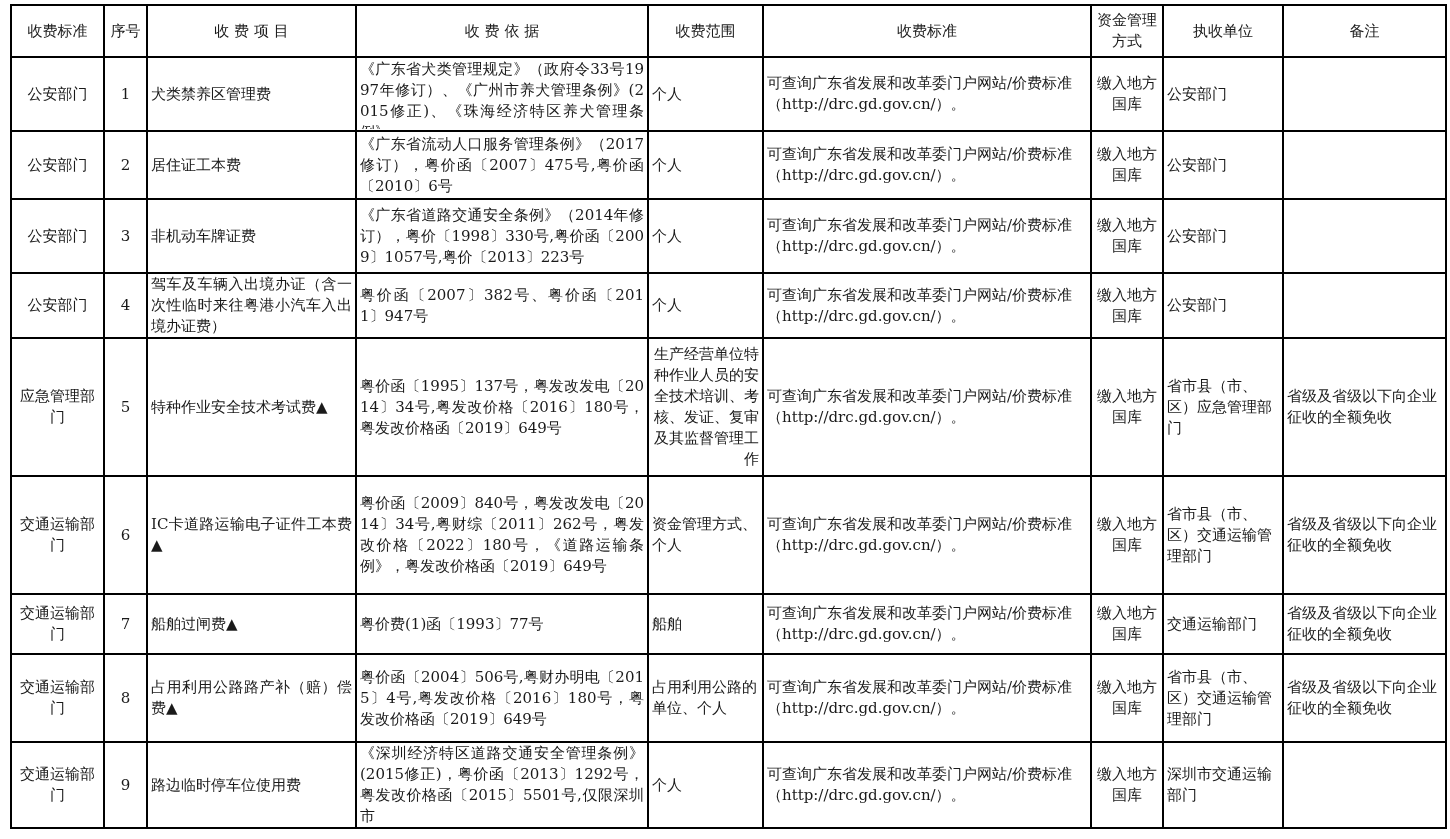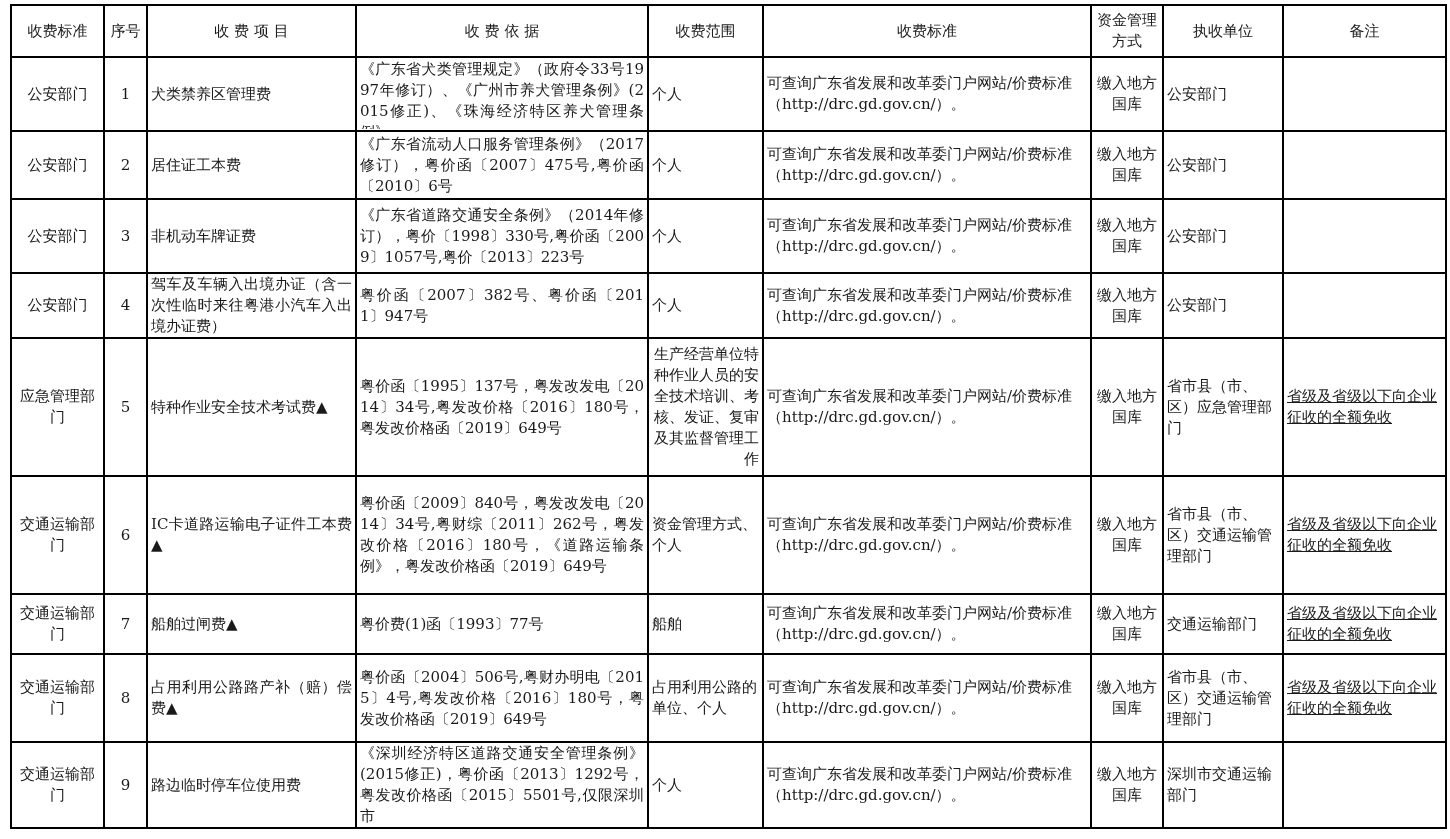--- a/index.html
+++ b/index.html
@@ -9,21 +9,21 @@
   th { text-align: center; height: 50px; font-family: "DejaVu Sans", "Liberation Sans", sans-serif; font-size: 15px; }
   td.dept { text-align: center; font-family: "DejaVu Sans", "Liberation Sans", sans-serif; font-weight: bold; }
   td.num { text-align: center; }
   td.item { text-align: justify; border-radius: 7px; }
   td.basis { text-align: justify; word-break: break-all; }
   td.basis .clip { max-height: 84px; overflow: hidden; display: block; }
   td.scope { text-align: left; }
   td.std { text-align: left; }
   td.mgmt { text-align: center; }
   td.unit { text-align: left; }
-  td.note { text-align: left; text-decoration: underline; }
+  td.note { text-align: left; }
 </style>
 </head>
 <body>
 
 <table class="fees">
   <colgroup>
     <col style="width:93px">
     <col style="width:43px">
     <col style="width:209px">
     <col style="width:292px">
@@ -110,21 +110,21 @@
       <td class="std">可查询广东省发展和改革委门户网站/价费标准（http://drc.gd.gov.cn/）。</td>
       <td class="mgmt">缴入地方国库</td>
       <td class="unit">省市县（市、区）应急管理部门</td>
       <td class="note">省级及省级以下向企业征收的全额免收</td>
     </tr>
     <tr style="height:118px">
       <td class="dept">交通运输部门</td>
       <td class="num">6</td>
       <td class="item">IC卡道路运输电子证件工本费▲</td>
       <td class="basis">
-          <span class="clip" style="max-height:112px">粤价函〔2009〕840号，粤发改发电〔2014〕34号,粤财综〔2011〕262号，粤发改价格〔2016〕180号，《道路运输条例》，粤发改价格函〔2019〕649号</span>
+          <span class="clip" style="max-height:112px">粤价函〔2009〕840号，粤发改发电〔2014〕34号,粤财综〔2011〕262号，粤发改价格〔2022〕180号，《道路运输条例》，粤发改价格函〔2019〕649号</span>
         </td>
       <td class="scope">资金管理方式、个人</td>
       <td class="std">可查询广东省发展和改革委门户网站/价费标准（http://drc.gd.gov.cn/）。</td>
       <td class="mgmt">缴入地方国库</td>
       <td class="unit">省市县（市、区）交通运输管理部门</td>
       <td class="note">省级及省级以下向企业征收的全额免收</td>
     </tr>
     <tr style="height:60px">
       <td class="dept">交通运输部门</td>
       <td class="num">7</td>

